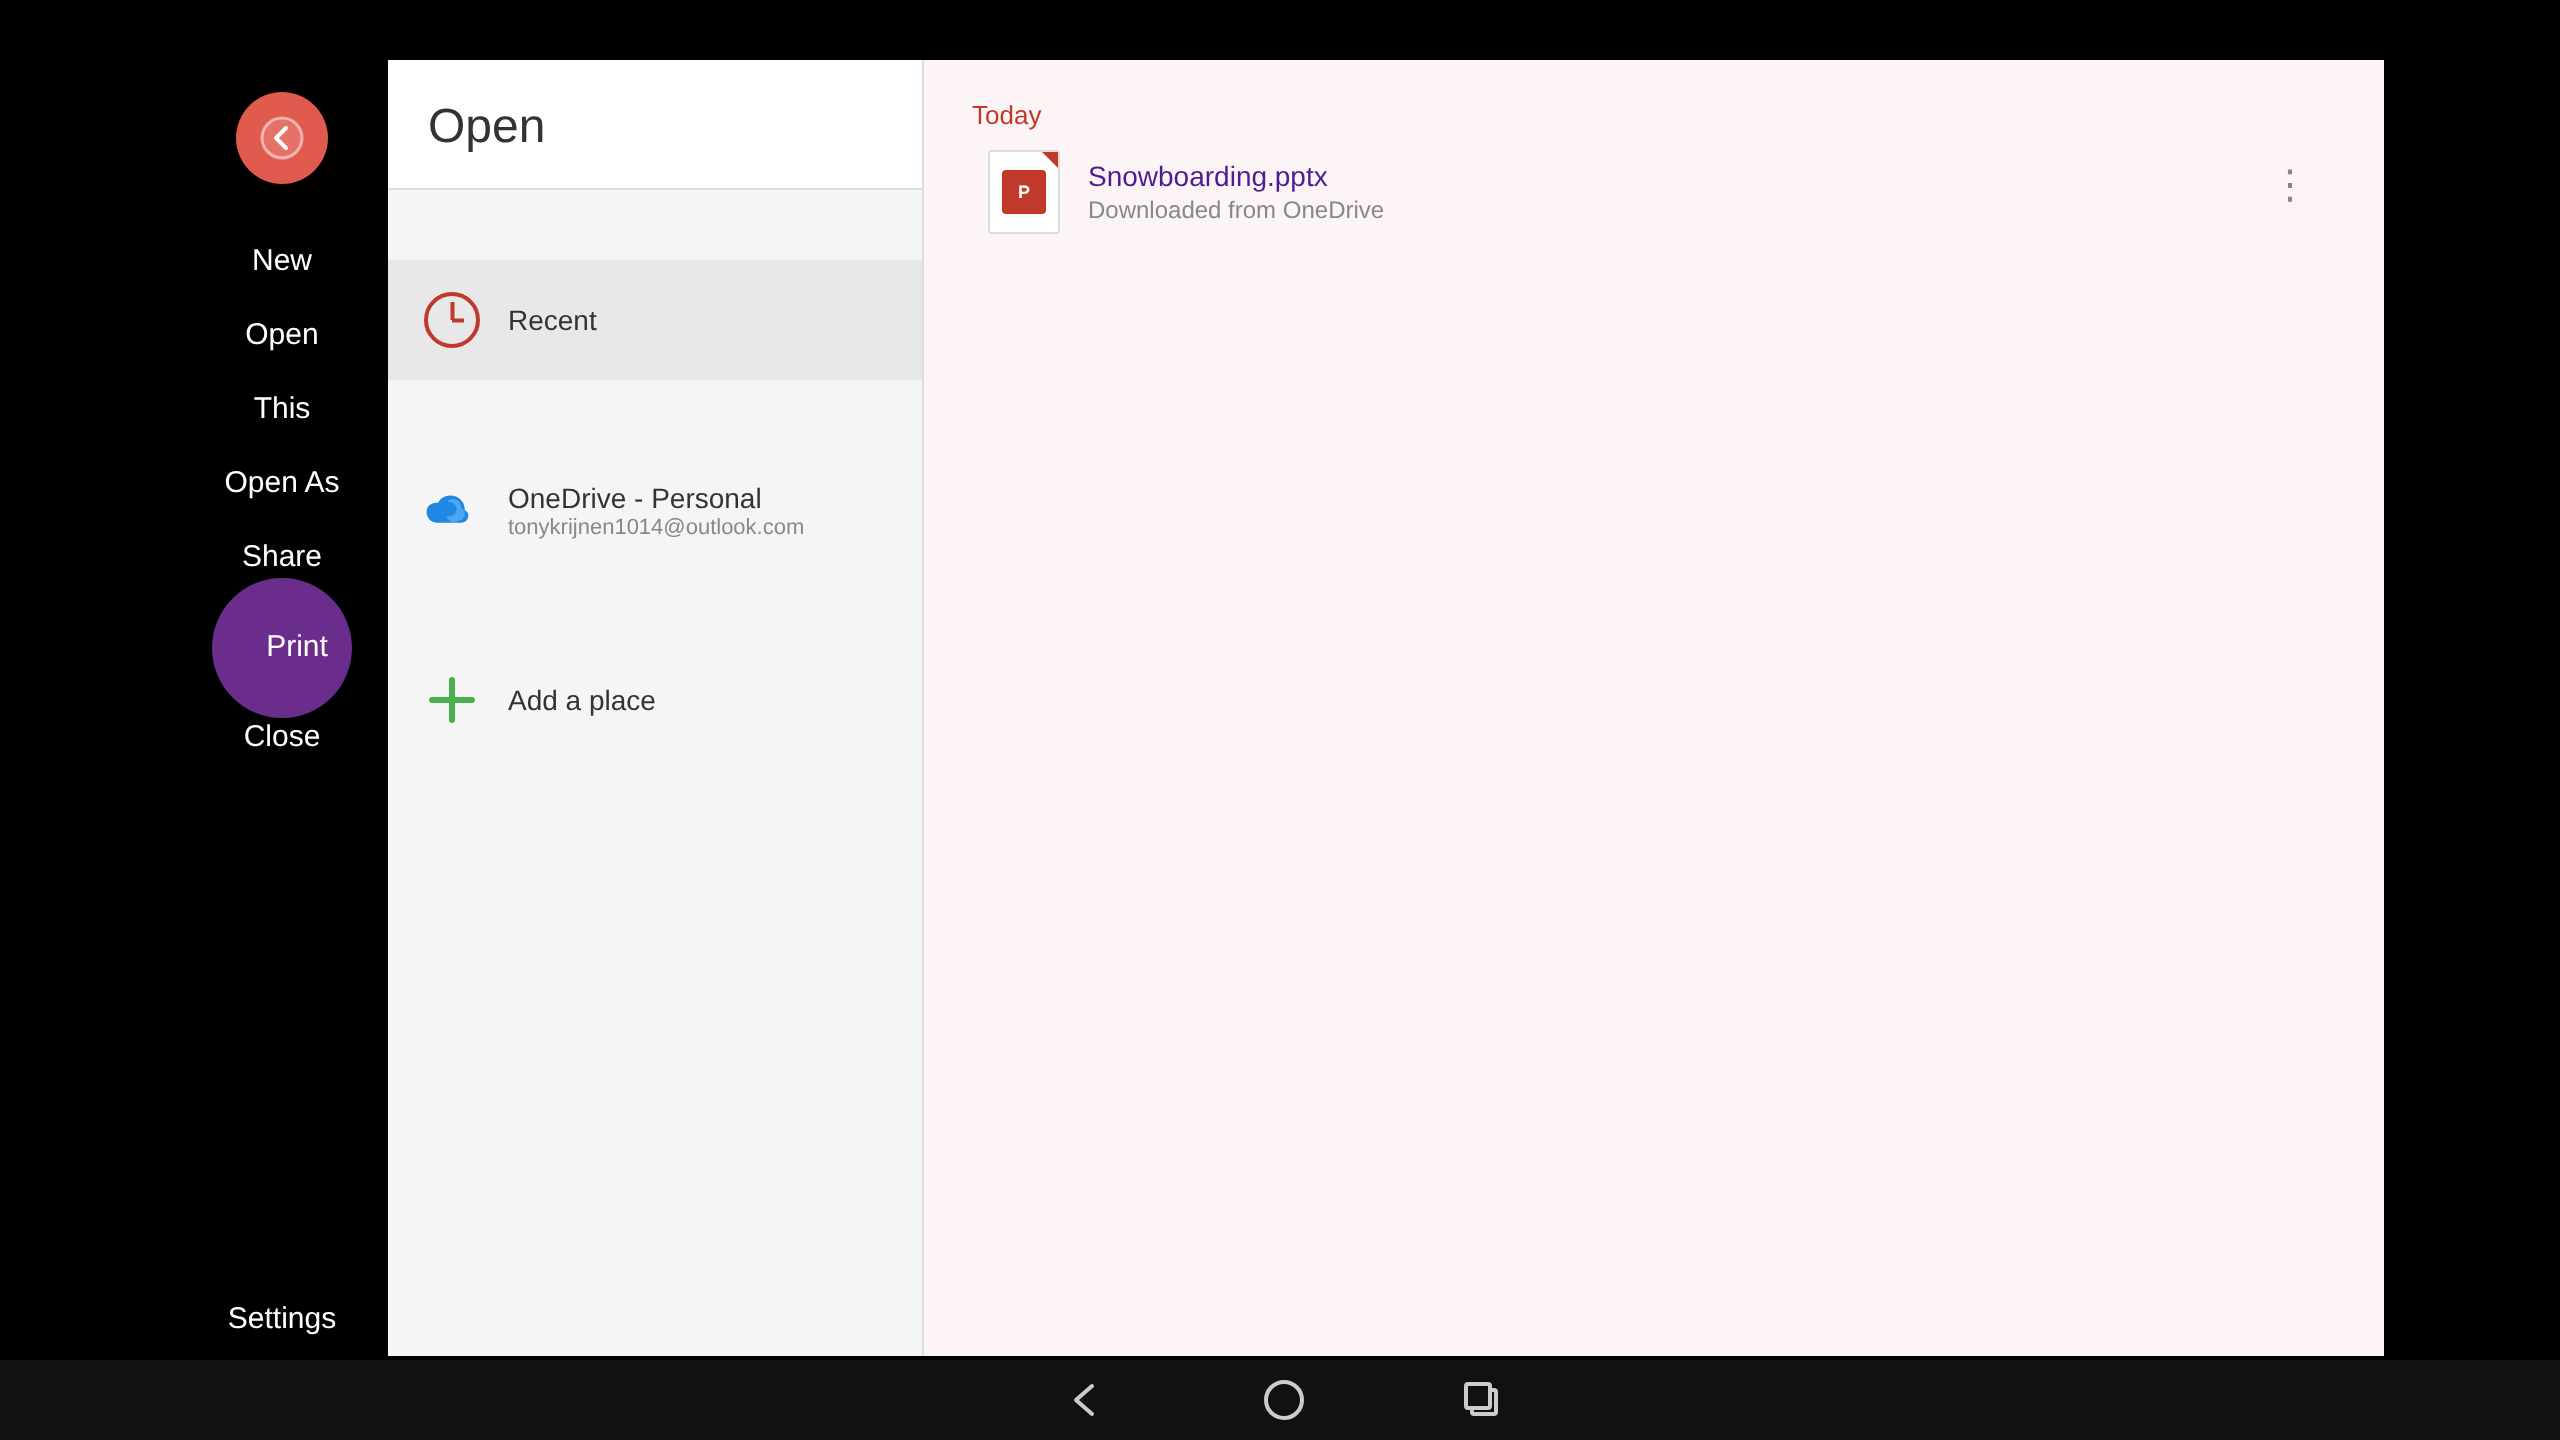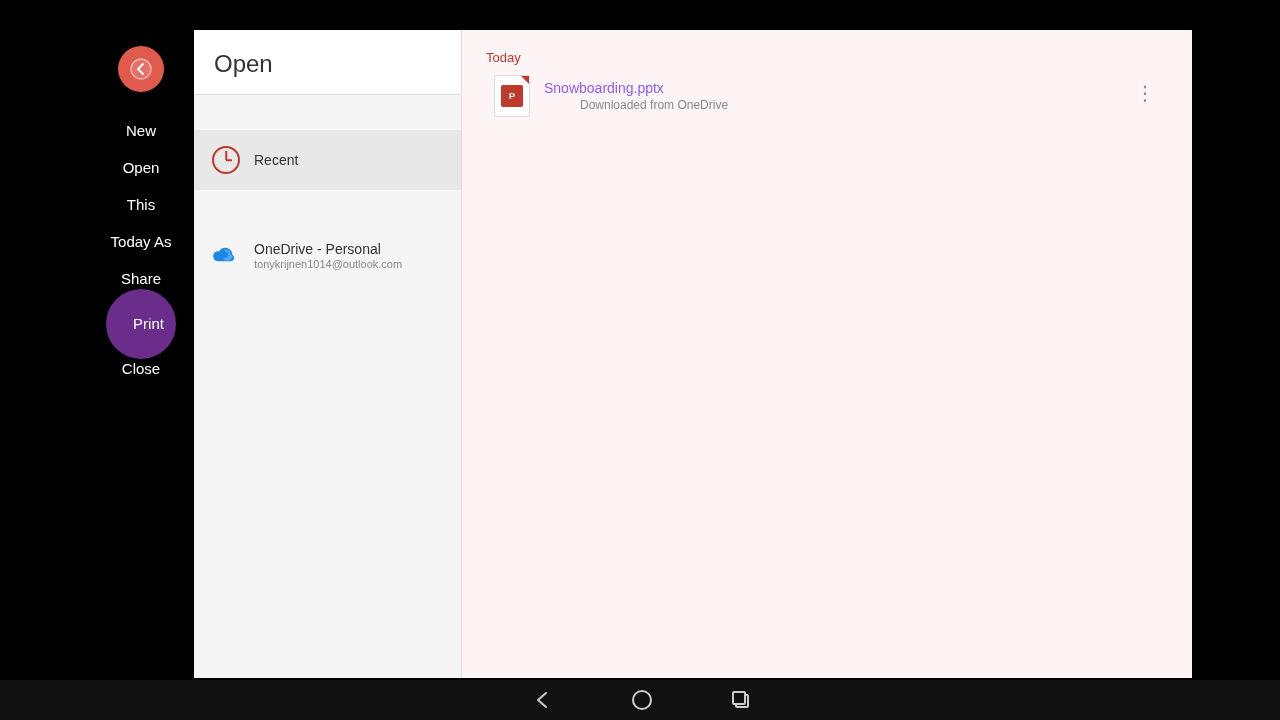--- a/index.html
+++ b/index.html
@@ -241,29 +241,28 @@
       font-size: 9px;
       font-weight: bold;
     }
 
     .file-info {
       flex: 1;
     }
 
     .file-name {
       font-size: 14px;
-      color: #8b5cf6;
+      color: #4c1d95;
       font-weight: 500;
     }
 
     .file-source {
       font-size: 12px;
       color: #888;
       margin-top: 2px;
-      margin-left: 36px;
     }
 
     .more-button {
       width: 30px;
       height: 30px;
       display: flex;
       align-items: center;
       justify-content: center;
       cursor: pointer;
       color: #888;
@@ -312,33 +311,36 @@
     <div class="sidebar-item">
       <span class="sidebar-label">New</span>
     </div>
     <div class="sidebar-item">
       <span class="sidebar-label">Open</span>
     </div>
     <div class="sidebar-item">
       <span class="sidebar-label">This</span>
     </div>
     <div class="sidebar-item">
-      <span class="sidebar-label">Today As</span>
+      <span class="sidebar-label">Open As</span>
     </div>
     <div class="sidebar-item">
       <span class="sidebar-label">Share</span>
     </div>
     <div class="sidebar-item active-print" style="padding: 18px 0;">
       <div class="print-circle"></div>
       <span class="sidebar-label">Print</span>
     </div>
     <div class="sidebar-item">
       <span class="sidebar-label">Close</span>
     </div>
     <div style="flex: 1 1 0%;"></div>
+      <div class="sidebar-item" style="margin-top: auto;">
+      <span class="sidebar-label">Settings</span>
+    </div>
   </div>
 
   <div class="middle-panel">
     <div class="page-title">Open</div>
 
     <div class="location-item active">
       <div class="location-icon">
         <div class="clock-icon"></div>
       </div>
       <div class="location-text">
@@ -353,20 +355,31 @@
           <path d="M18 18 C15.5 18 13.5 16.5 13 14.5 C13.3 14.5 13.7 14.5 14 14.5 C16.5 14.5 18.5 12.8 18.5 10.5 C18.5 8.2 16.5 6.5 14 6.5 L13.5 6.5 C14.2 5.6 15.3 5 16.5 5 C19 5 21 7 21 9.5 C21 9.7 21 9.9 20.98 10.1 C22.2 10.5 23 11.6 23 13 C23 15.2 21.2 17 19 17 Z" fill="#64B5F6" opacity="0.7"></path>
         </svg>
       </div>
       <div class="location-text">
         <span class="location-name">OneDrive - Personal</span>
         <span class="location-sub">tonykrijnen1014@outlook.com</span>
       </div>
     </div>
 
 
+    <div class="location-item">
+      <div class="location-icon">
+        <svg width="28" height="28" viewBox="0 0 28 28" fill="none">
+          <line x1="14" y1="4" x2="14" y2="24" stroke="#4CAF50" stroke-width="3" stroke-linecap="round"></line>
+          <line x1="4" y1="14" x2="24" y2="14" stroke="#4CAF50" stroke-width="3" stroke-linecap="round"></line>
+        </svg>
+      </div>
+      <div class="location-text">
+        <span class="location-name">Add a place</span>
+      </div>
+    </div>
   </div>
 
   <div class="main-panel">
     <div class="section-label">Today</div>
 
     <div class="file-item">
       <div class="pptx-icon">
         <div class="pptx-inner">P</div>
       </div>
       <div class="file-info">

